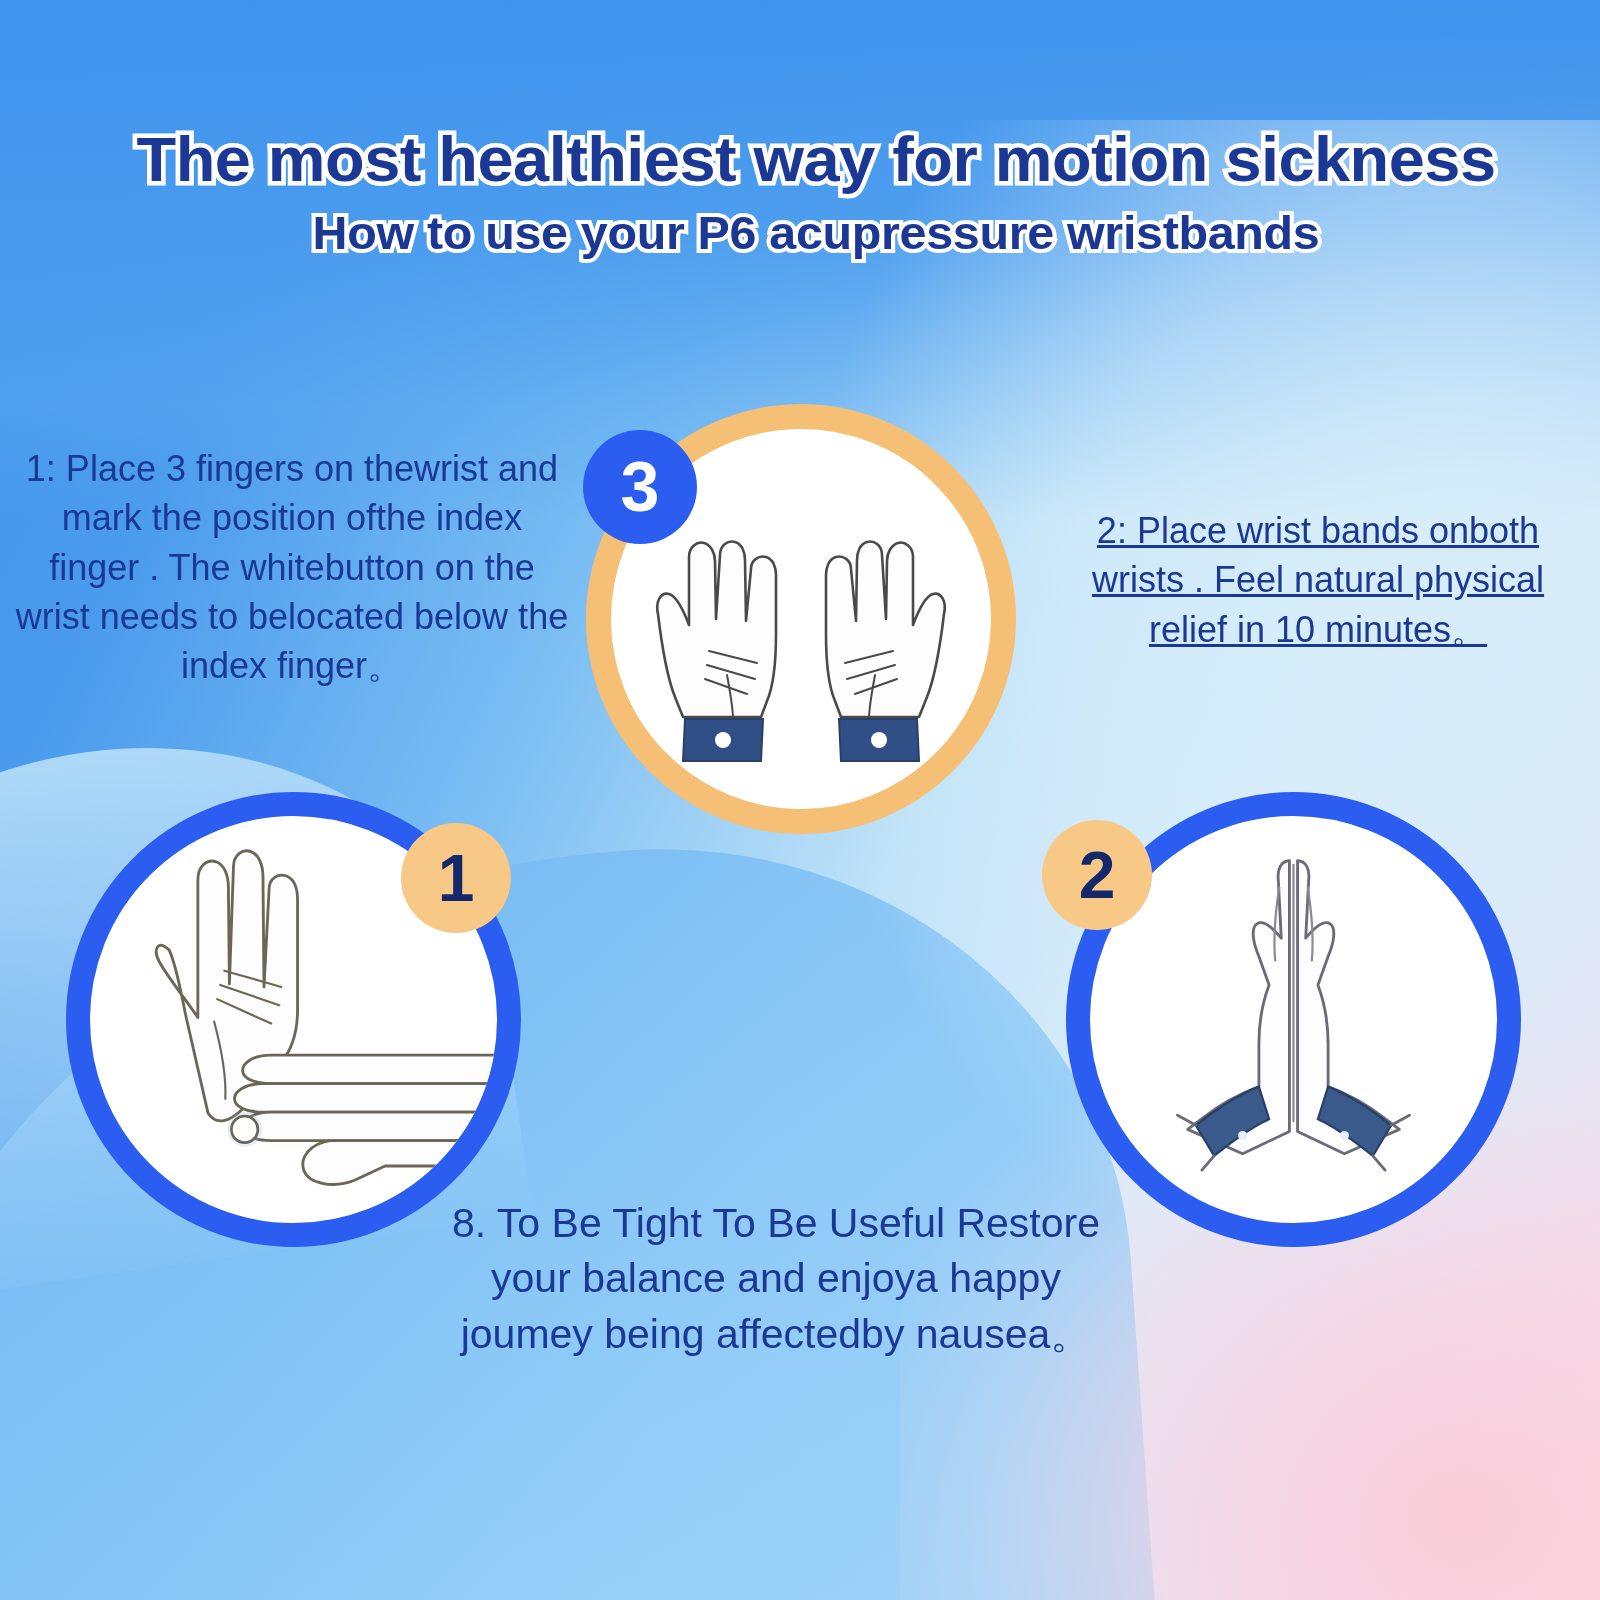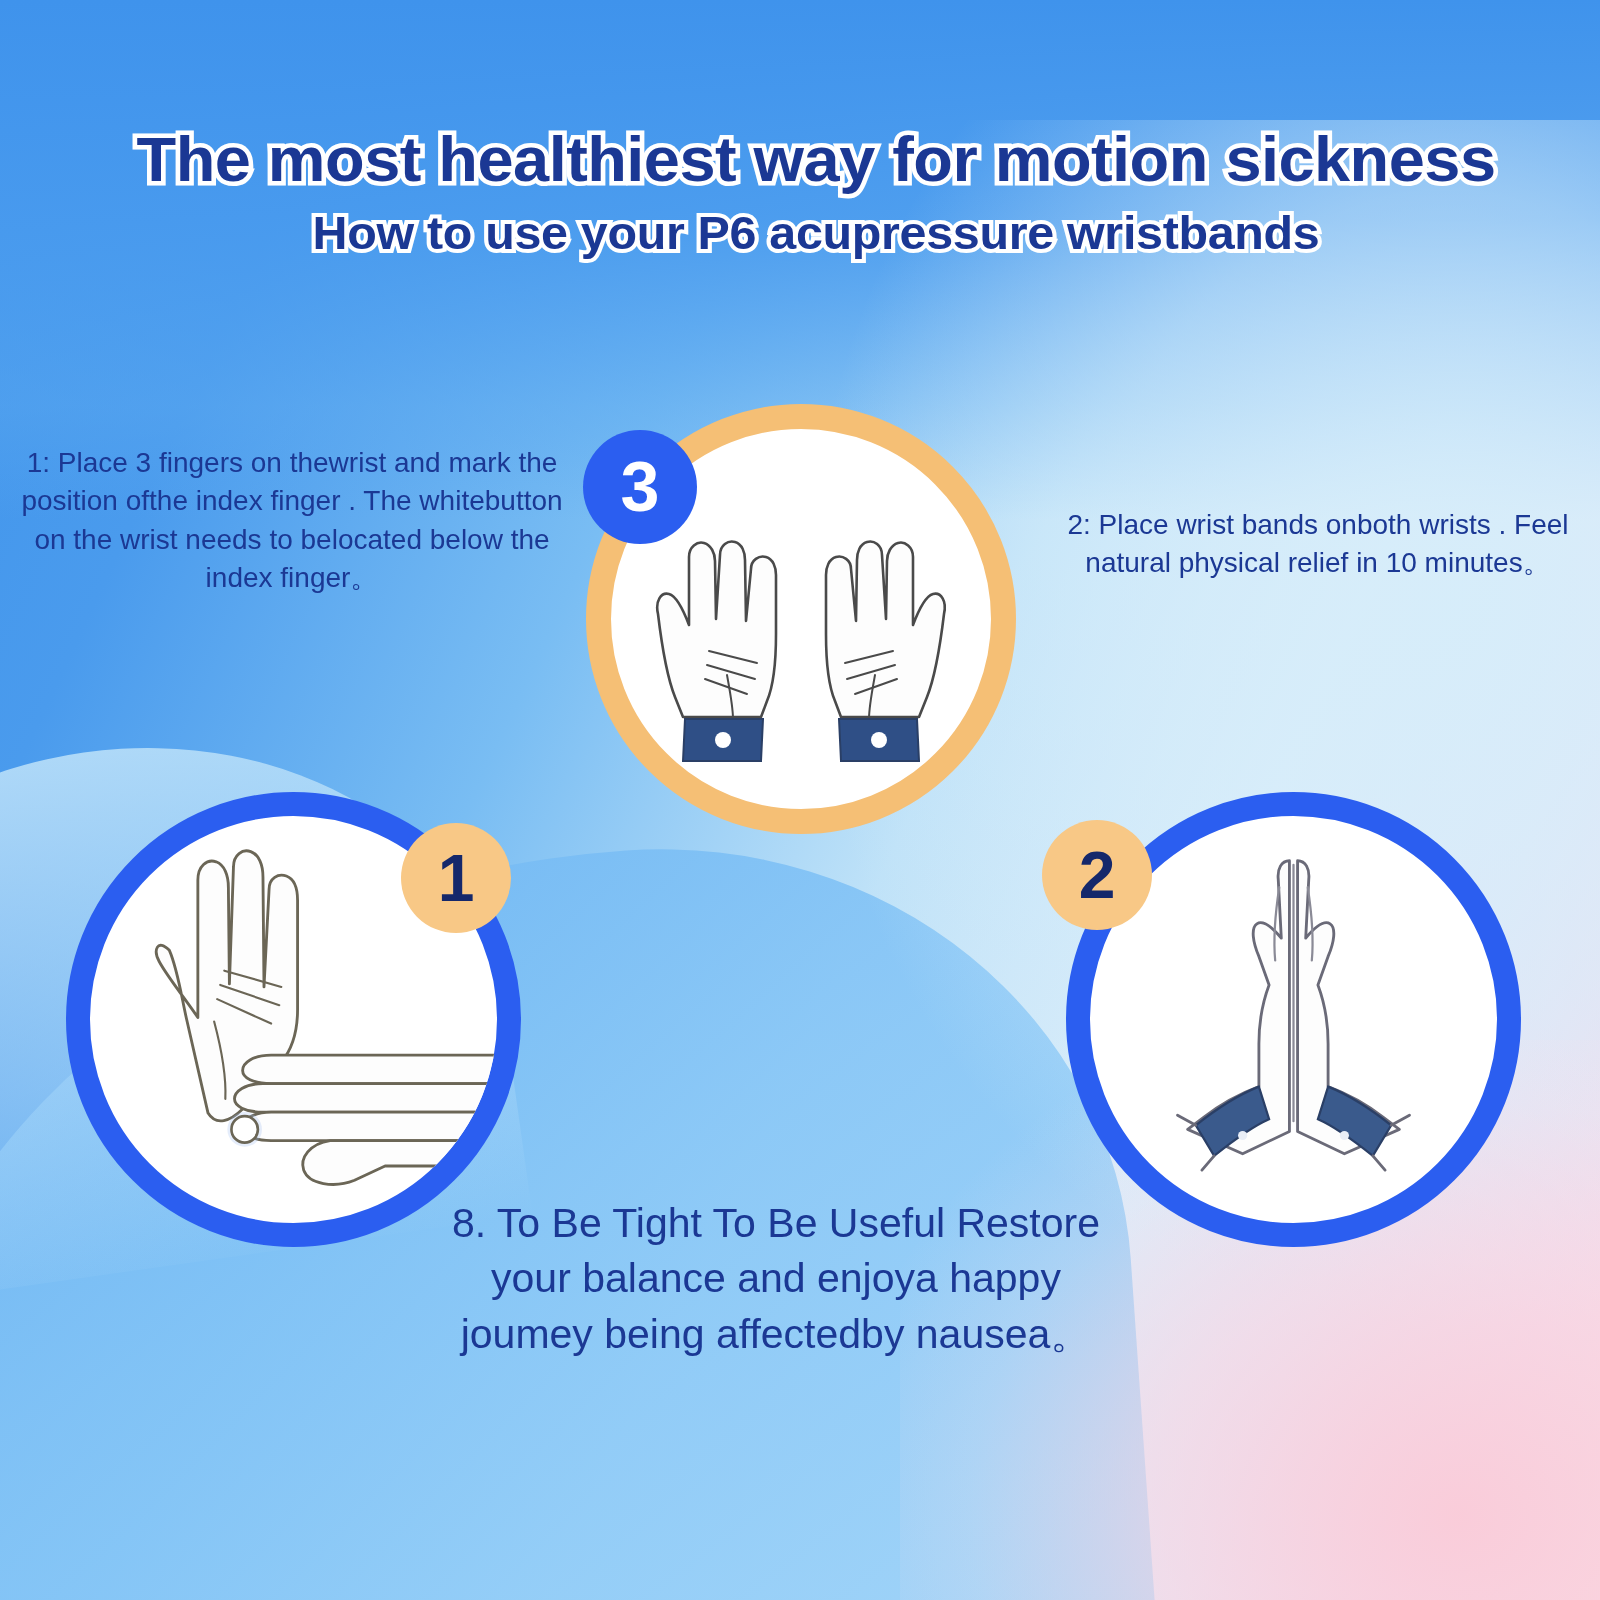--- a/index.html
+++ b/index.html
@@ -124,27 +124,27 @@
     paint-order: stroke fill;
     line-height: 1.1;
     white-space: nowrap;
     transform: scaleX(1.03);
   }
 
   
   .para {
     position: absolute;
     color: #1b3894;
-    font-size: 28px;
+    font-size: 36px;
     line-height: 1.37;
     text-align: center;
     z-index: 18;
   }
   #para-step1 { left: 12px;   top: 444px;  width: 560px; }
-  #para-step2 { left: 1058px; top: 506px;  width: 520px; }
+  #para-step2 { left: 1058px; top: 506px;  width: 520px; text-decoration: underline; }
   #para-step3 { left: 452px;  top: 1196px; width: 648px; font-size: 41px; line-height: 1.35; }
 
   
   .circle {
     position: absolute;
     border-radius: 50%;
     background: #ffffff;
     box-sizing: border-box;
     overflow: hidden;
     z-index: 10;

